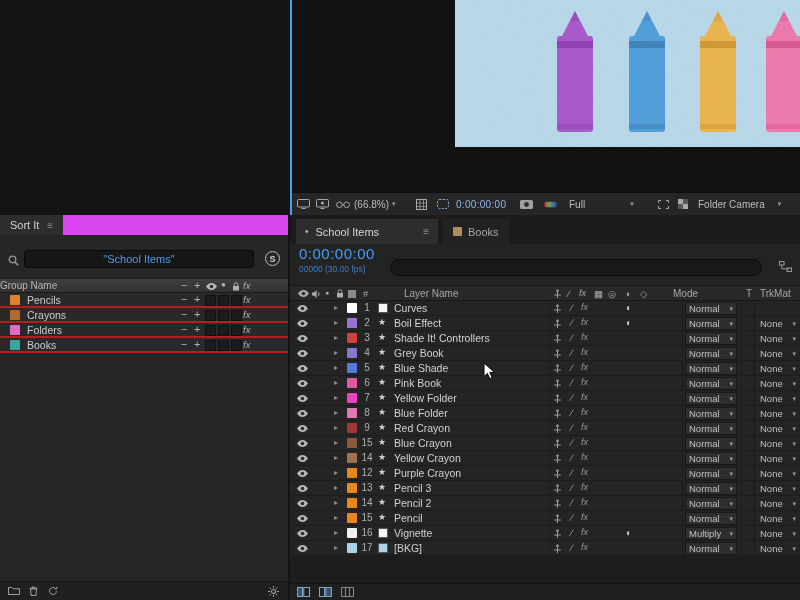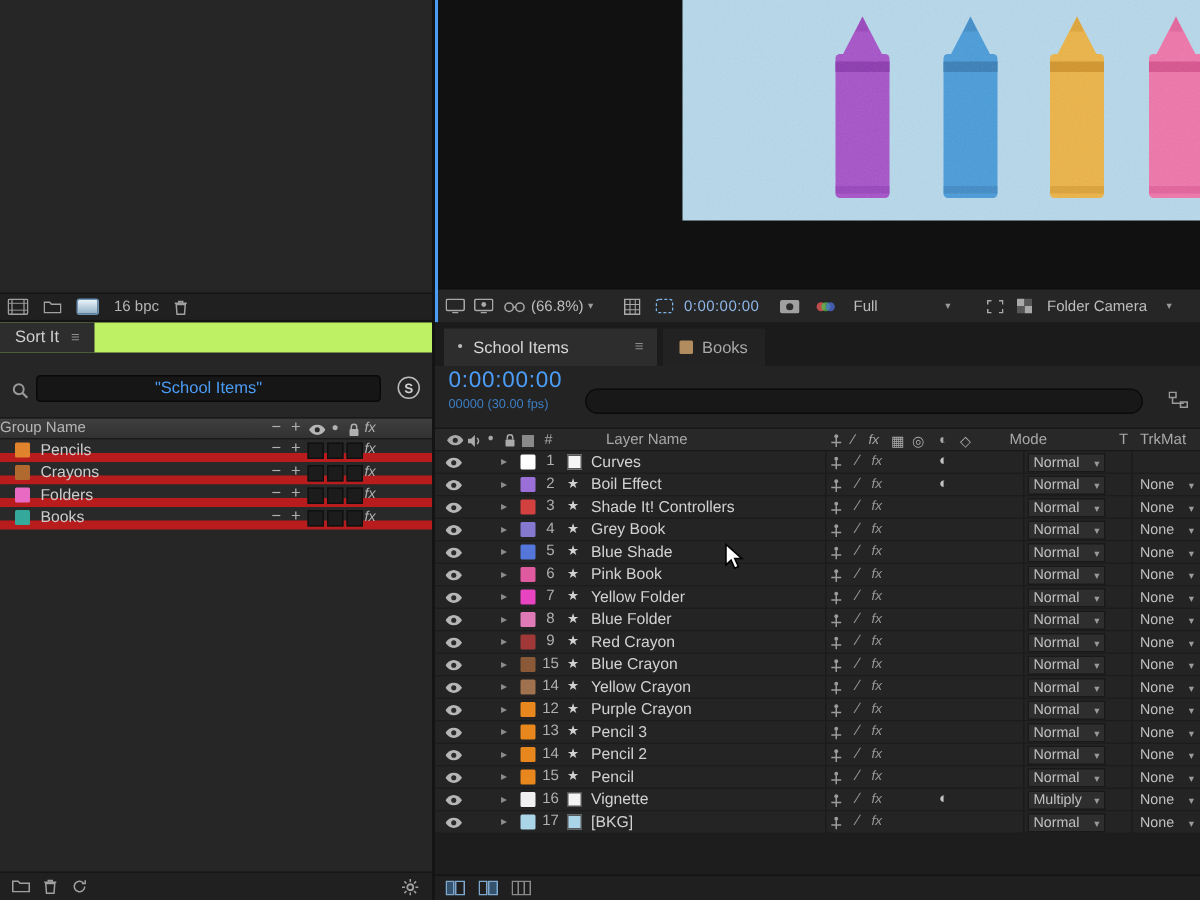--- a/index.html
+++ b/index.html
@@ -9,37 +9,37 @@
 
   
   #project-panel{position:absolute;left:0;top:0;width:288px;height:213px;background:#262626}
   #pp-bottom{position:absolute;left:0;bottom:0;width:100%;height:18px;background:#202020;border-top:1px solid #151515;display:flex;align-items:center;gap:10px;padding:0 5px}
   .pp-icon{display:inline-flex;align-items:center}
   .bpc-chip{width:15px;height:11px;border-radius:2px;background:linear-gradient(180deg,#eaf3fa,#93b1c6);border:1px solid #6a92b4}
   .bpc-text{font-size:10px;color:#b4b4b4}
 
   
   #sortit{position:absolute;left:0;top:215px;width:288px;height:385px;background:#262626}
-  #sortit-titlebar{position:absolute;left:0;top:0;width:100%;height:20px;background:#bef264}
+  #sortit-titlebar{position:absolute;left:0;top:0;width:100%;height:20px;background:#d946ef}
   #sortit-tab{position:absolute;left:0;top:0;height:20px;padding:0 10px;background:#2d2d2d;display:flex;align-items:center;gap:8px}
   #sortit-title{font-size:11px;color:#cfcfcf}
   .menu-glyph{color:#8e8e8e;font-size:10px}
   #si-search-icon{position:absolute;left:8px;top:40px}
   #si-search{position:absolute;left:24px;top:35px;width:230px;height:18px;background:#161616;border:1px solid #090909;border-radius:3px;color:#4b9cf5;font-size:11px;text-align:center;font-family:"Liberation Sans",sans-serif;outline:none}
   #si-badge{position:absolute;right:8px;top:36px;width:15px;height:15px;border:1px solid #bdbdbd;border-radius:50%;color:#cfcfcf;font-size:9px;font-weight:bold;display:flex;align-items:center;justify-content:center}
   #si-header{position:absolute;left:0;top:63px;width:100%;height:15px;background:linear-gradient(#3f3f3f,#323232);border-top:1px solid #1a1a1a;border-bottom:1px solid #191919}
   #si-header .h-name{position:absolute;left:0;top:1px;font-size:10px;color:#b6b6b6}
   .si-minus{position:absolute;left:181px;top:0;font-size:11px;color:#b0b0b0}
   .si-plus{position:absolute;left:194px;top:0;font-size:11px;color:#b0b0b0}
   .si-h-eye{position:absolute;left:206px;top:4px}
   .si-h-dot{position:absolute;left:221px;top:1px;font-size:8px;color:#b0b0b0}
   .si-h-lock{position:absolute;left:232px;top:3px}
   .si-fx{position:absolute;left:243px;top:1px;font-size:9.5px;font-style:italic;color:#b0b0b0}
   #si-rows{position:absolute;left:0;top:78px;width:100%}
-  .sg-row{position:relative;height:15px;background:#292929;border-bottom:6px solid #b91c1c}
+  .sg-row{position:relative;height:15px;background:#292929;border-bottom:2px solid #b91c1c}
   .sg-swatch{position:absolute;left:10px;top:2px;width:10px;height:10px;border-radius:1px}
   .sg-name{position:absolute;left:27px;top:1px;font-size:10.5px;color:#cccccc}
   .sg-box{position:absolute;top:2px;width:11px;height:11px;background:#1c1c1c;border:1px solid #101010}
   .b1{left:205px}.b2{left:218px}.b3{left:231px}
   #si-bottom{position:absolute;left:0;bottom:0;width:100%;height:19px;background:#202020;border-top:1px solid #151515}
   .sib{position:absolute;top:4px}
 
   
   #viewer{position:absolute;left:290px;top:0;width:510px;height:215px;background:#111111;border-left:2px solid #4b9cf5}
   #comp-canvas{position:absolute;left:163px;top:0;width:347px;height:147px;overflow:hidden}
@@ -85,44 +85,20 @@
   #tl-void{position:absolute;left:0;top:341px;width:100%;height:27px;background:#1d1d1d}
   #tl-bottom{position:absolute;left:0;top:368px;width:100%;height:17px;background:#1f1f1f;border-top:1px solid #131313;display:flex;align-items:center;gap:9px;padding:0 7px}
 
   #cursor{position:absolute;left:483px;top:362px;z-index:99;pointer-events:none}
 </style>
 </head>
 <body>
 
 <div id="stage">
 
-  <div id="project-panel">
-    <div id="pp-bottom">
-      <span class="pp-icon">
-          <svg width="14" height="11">
-            <rect x=".5" y=".5" width="13" height="10" rx="1" fill="none" stroke="#a0a0a0"></rect>
-            <path d="M3 .5v10M11 .5v10" stroke="#a0a0a0" stroke-width=".8"></path>
-            <path d="M.5 3.2h13M.5 7.8h13" stroke="#a0a0a0" stroke-width=".6"></path>
-          </svg>
-        </span>
-      <span class="pp-icon">
-          <svg width="12" height="9">
-            <path d="M.5 8.5v-7h3.6l1.2 1.3h6.2v5.7z" fill="none" stroke="#a0a0a0"></path>
-          </svg>
-        </span>
-      <span class="bpc-chip"></span>
-      <span class="bpc-text">16 bpc</span>
-      <span class="pp-icon">
-          <svg width="9" height="10">
-            <path d="M1.5 3h6l-.5 6.5h-5z" fill="none" stroke="#a0a0a0"></path>
-            <path d="M.5 2.2h8M3.2 2.2V1h2.6v1.2" stroke="#a0a0a0" fill="none"></path>
-          </svg>
-        </span>
-    </div>
-  </div>
 
   <div id="sortit">
     <div id="sortit-titlebar">
       <div id="sortit-tab">
         <span id="sortit-title">Sort It</span>
         <span class="menu-glyph">≡</span>
       </div>
     </div>
     <span id="si-search-icon">
         <svg width="11" height="11">

